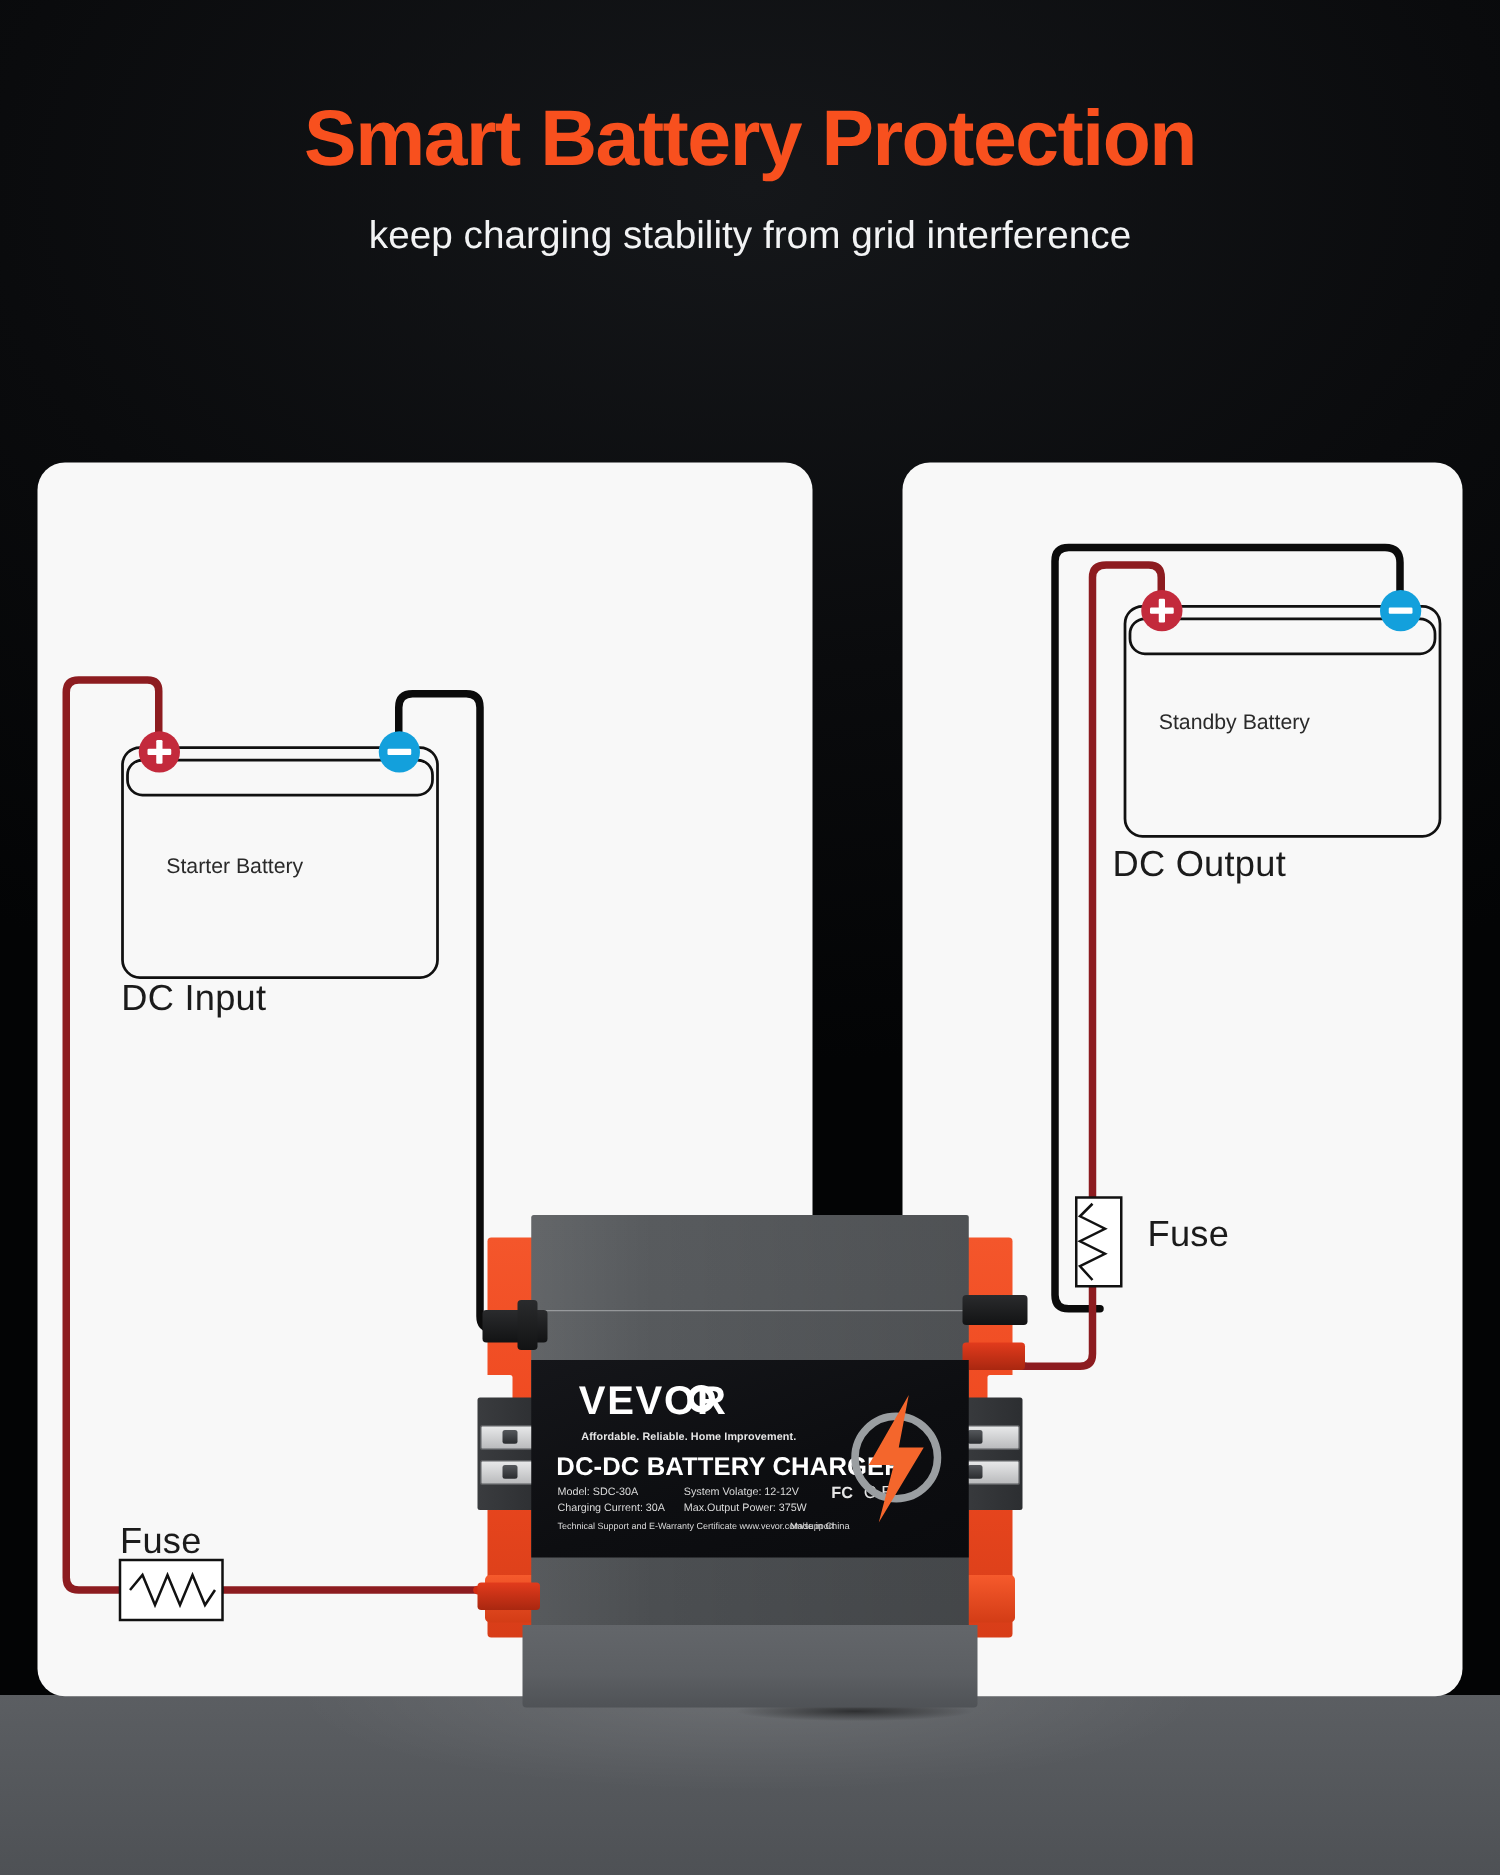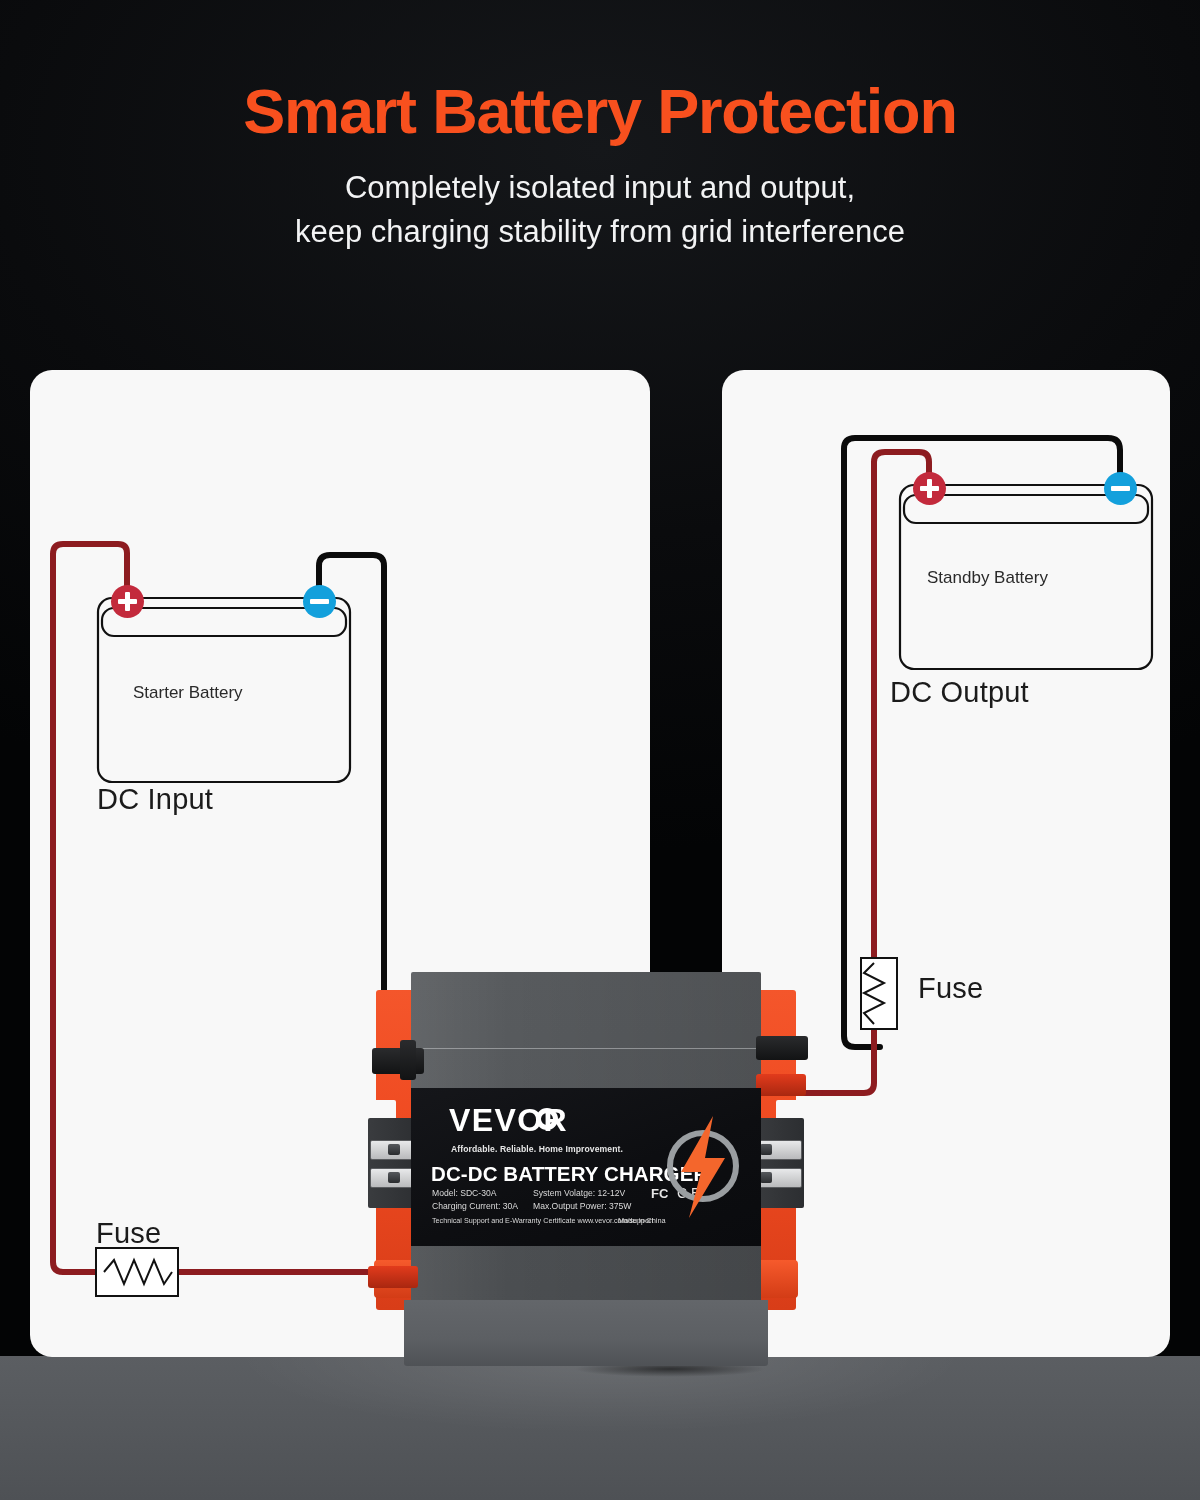--- a/index.html
+++ b/index.html
@@ -95,21 +95,21 @@
   .terminal.pos { background:#c32a3c; }
   .terminal.neg { background:#13a0dc; }
   .terminal .bar-h { position:absolute; width:19px; height:5px; background:#fff; border-radius:1px;}
   .terminal .bar-v { position:absolute; width:5px; height:19px; background:#fff; border-radius:1px;}
   #term-left-pos  { left:111px; top:585px; }
   #term-left-neg  { left:303px; top:585px; }
   #term-right-pos { left:913px; top:472px; }
   #term-right-neg { left:1104px; top:472px; }
 
   
-  #device-wrap { position:absolute; left:356px; top:960px; width:460px; height:440px; z-index:10; }
+  #device-wrap { position:absolute; left:370px; top:960px; width:460px; height:440px; z-index:10; }
 
   #dev-shadow {
     position:absolute; left:182px; top:398px; width:264px; height:22px;
     background:radial-gradient(ellipse 50% 50% at 50% 50%, rgba(0,0,0,.55), rgba(0,0,0,0) 72%);
   }
 
   
   .side-plate {
     position:absolute; top:30px; width:42px; height:320px;
     background:linear-gradient(180deg,#f4562b 0%,#ef4a21 45%,#d83d18 100%);
@@ -210,21 +210,20 @@
 </head>
 <body>
 
 <div id="bg-dark"></div>
 <div id="bg-floor"></div>
 <div id="bg-floor-glow"></div>
 
 <div id="header">
   <div id="page-title">Smart Battery Protection</div>
   <div id="subtitle">
-    <div>Completely isolated input and output,</div>
     <div>keep charging stability from grid interference</div>
   </div>
 </div>
 
 <div class="panel" id="panel-left"></div>
 <div class="panel" id="panel-right"></div>
 
 <svg class="wire-svg" id="wires-under" viewBox="0 0 1200 1500">
   <g fill="none" stroke-linecap="round" stroke-linejoin="round">
 

